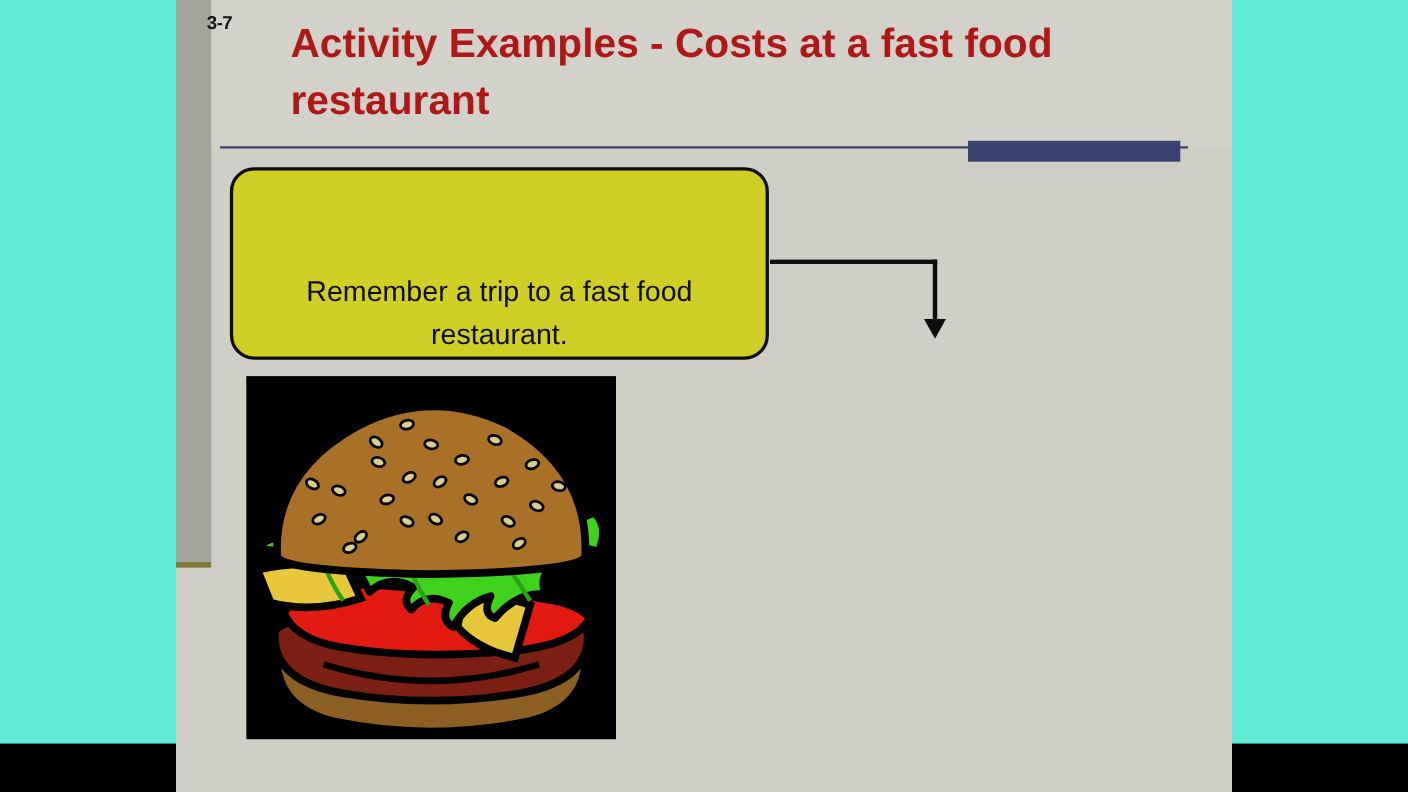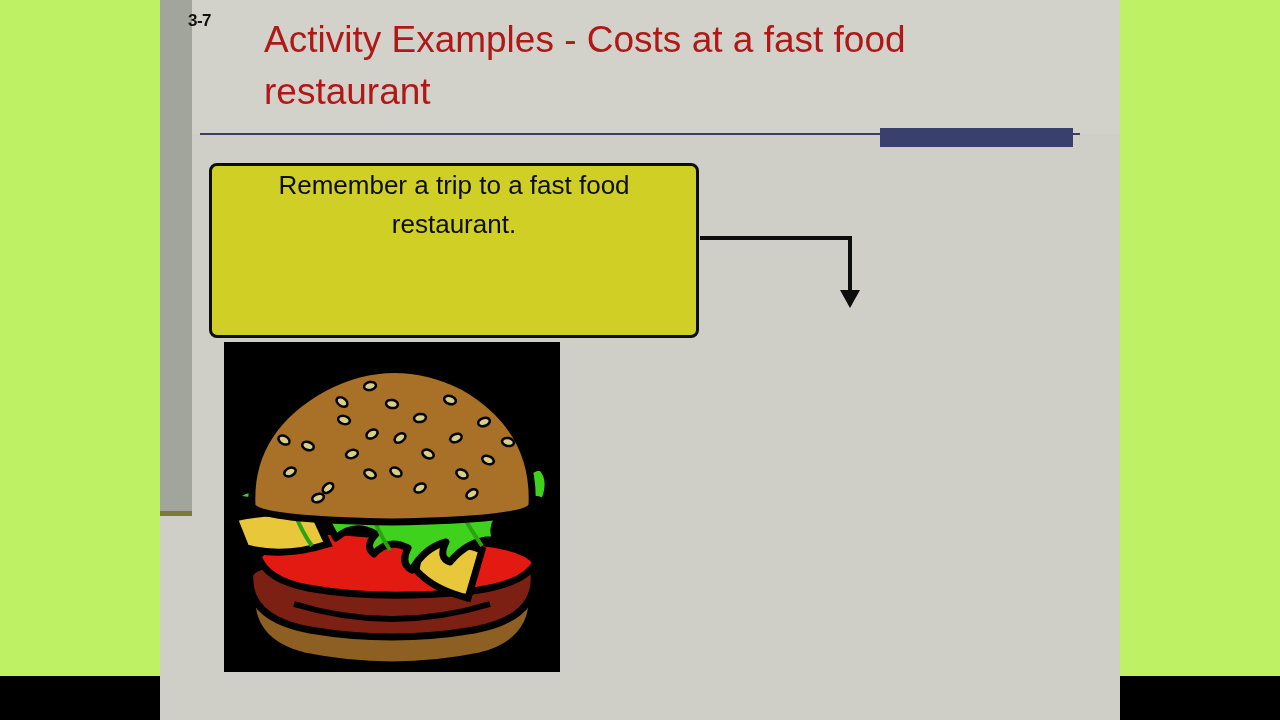--- a/index.html
+++ b/index.html
@@ -10,21 +10,21 @@
   body {
     width: 1280px;
     height: 720px;
     overflow: hidden;
     font-family: "Liberation Sans", sans-serif;
   }
   #screen {
     position: relative;
     width: 1280px;
     height: 676px;
-    background: #bef264;
+    background: #5eead4;
   }
   
   #slide {
     position: absolute;
     left: 160px;
     top: 0px;
     width: 960px;
     height: 720px;
     background: #cbcbc4;
     overflow: hidden;
@@ -73,21 +73,21 @@
   }
   
   .slide-title {
     position: absolute;
     left: 104px;
     top: 14px;
     width: 810px;
     font-size: 37px;
     line-height: 52px;
     color: #b01818;
-    font-weight: normal;
+    font-weight: bold;
     letter-spacing: 0px;
   }
   
   .title-rule {
     position: absolute;
     left: 40px;
     top: 133px;
     width: 880px;
     height: 2px;
     background: #3a3f66;
@@ -98,28 +98,27 @@
     top: 128px;
     width: 193px;
     height: 19px;
     background: #39406e;
   }
   
   .callout {
     position: absolute;
     background: #cfcf26;
     border: 3px solid #0d0d0d;
-    border-radius: 8px;
+    border-radius: 22px;
     box-sizing: border-box;
     color: #0d0d0d;
     text-align: center;
     display: flex;
-    align-items: flex-start;
+    align-items: flex-end;
     justify-content: center;
-    margin-top: 11px;
   }
   .callout .txt {
     padding: 0 22px;
   }
   #callout-1 {
     left: 49px;
     top: 152px;
     width: 490px;
     height: 175px;
   }

